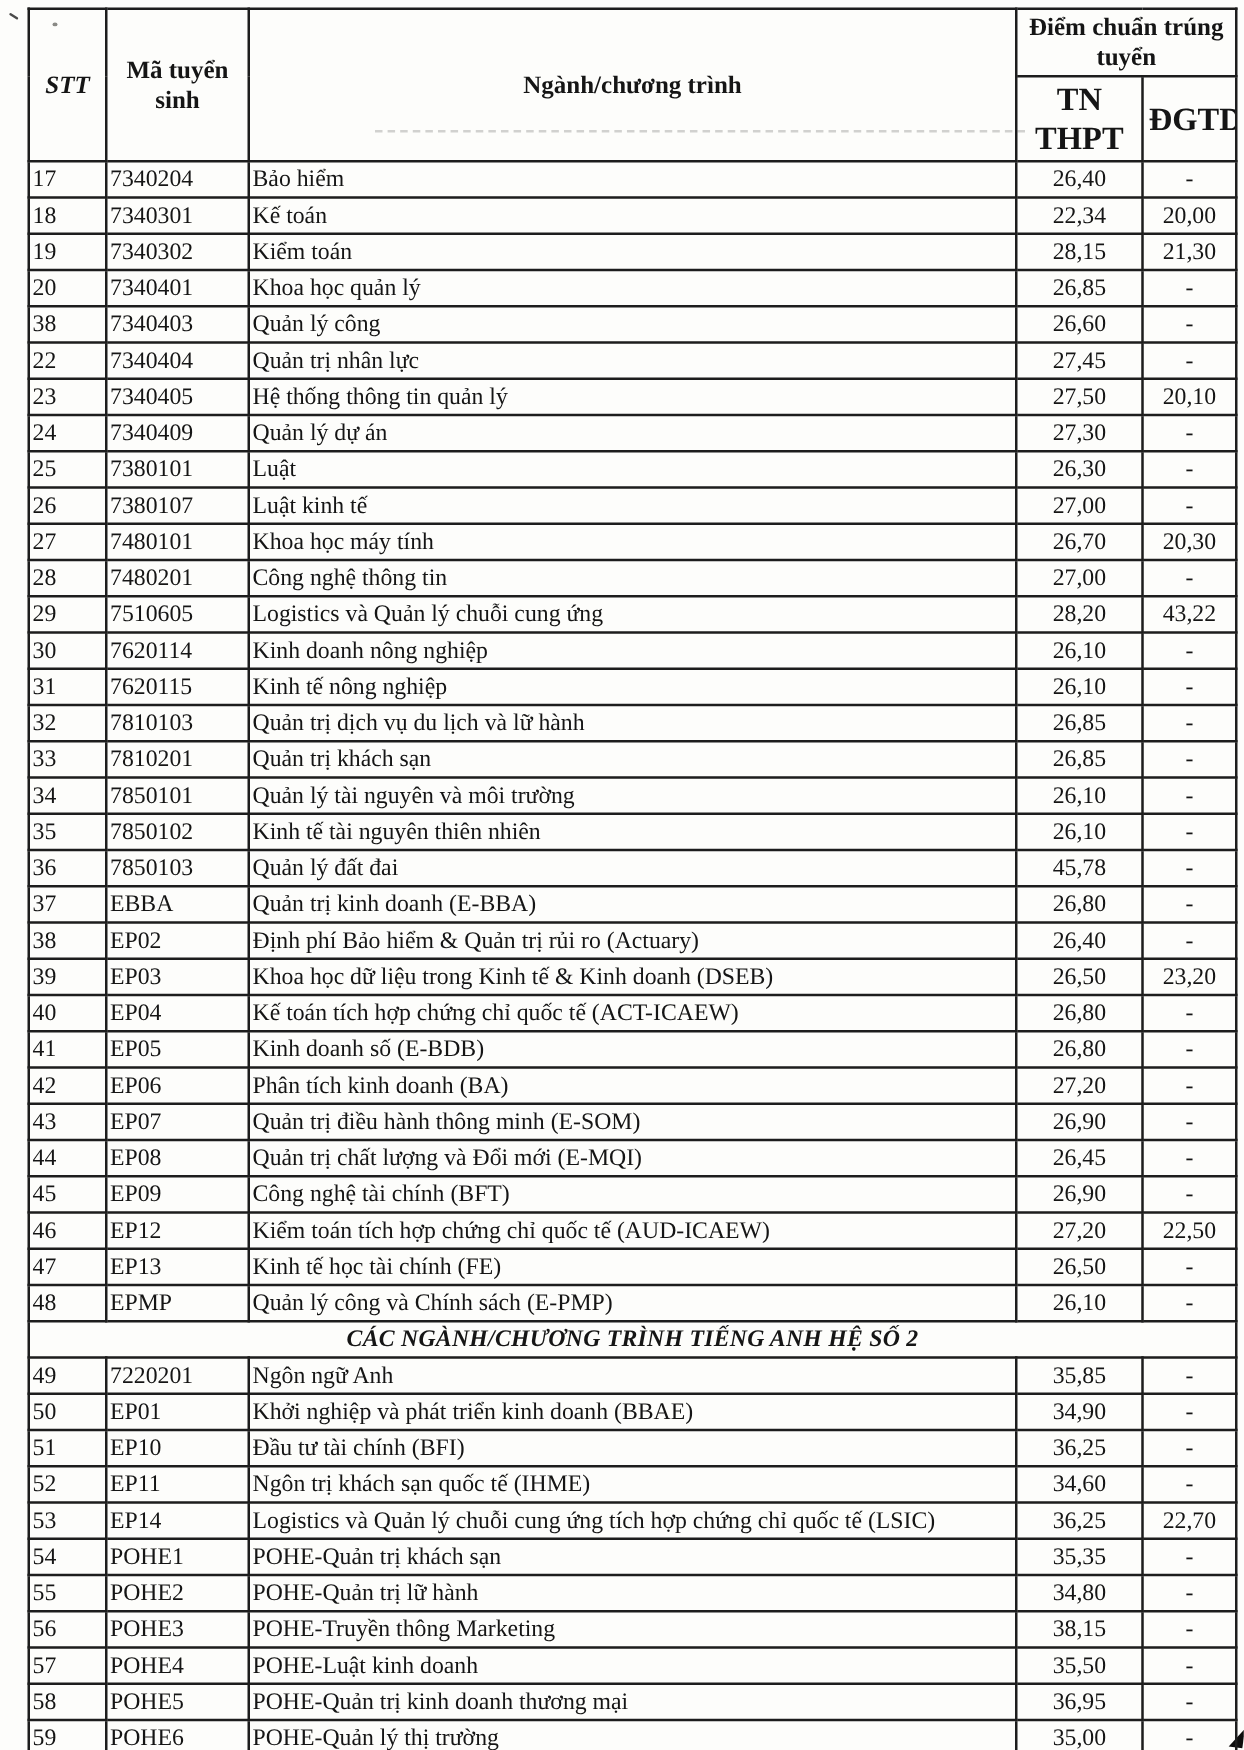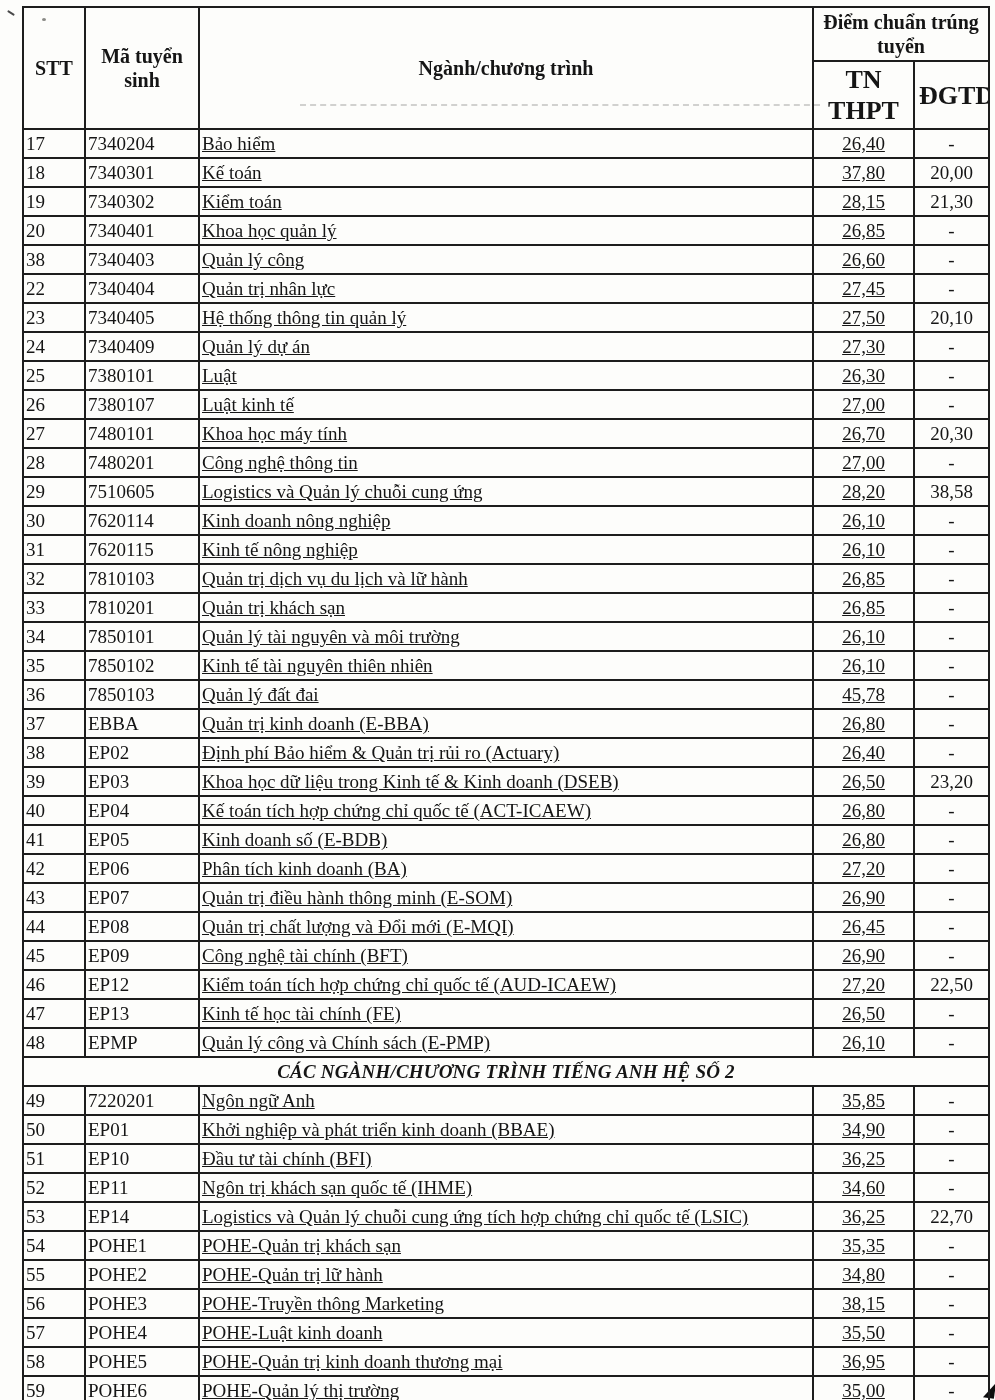--- a/index.html
+++ b/index.html
@@ -29,36 +29,36 @@
     overflow: hidden;
     box-sizing: border-box;
   }
   .score-table thead th {
     font-weight: bold;
     font-size: 20px;
     text-align: center;
     line-height: 1.2;
     padding: 2px 4px;
   }
-  th.h-stt      { font-size: 21px; }
+  th.h-stt      { font-size: 21px; font-style: italic; }
   th.h-code     { padding: 2px 26px; }
   th.h-group    { padding: 4px 18px; }
   tr.hdr-top    { height: 50px; }
   tr.hdr-sub    { height: 28px; }
   tr.hdr-sub th { font-size: 26px; }
   .score-table tbody tr { height: 29px; }
   .score-table tbody td {
     font-size: 19px;
     white-space: nowrap;
     padding: 1px 2px 0 2px;
   }
   td.c-stt     { text-align: left; font-size: 18px; }
   td.c-code    { text-align: left; }
-  td.c-program { text-align: left; padding-left: 9px; padding-right: 4px; text-decoration: underline; }
-  td.c-tn      { text-align: center; font-size: 19.5px; text-decoration: underline; }
+  td.c-program { text-align: left; padding-left: 9px; padding-right: 4px; }
+  td.c-tn      { text-align: center; font-size: 19.5px; }
   td.c-dgtd    { text-align: center; font-size: 19.5px; }
   td.section-title {
     text-align: center;
     font-weight: bold;
     font-style: italic;
     font-size: 19px;
     letter-spacing: 0.2px;
     margin-top: 24px;
   }
   
@@ -133,21 +133,21 @@
         <td class="c-stt">17</td>
         <td class="c-code">7340204</td>
         <td class="c-program">Bảo hiểm</td>
         <td class="c-tn">26,40</td>
         <td class="c-dgtd">-</td>
       </tr>
       <tr>
         <td class="c-stt">18</td>
         <td class="c-code">7340301</td>
         <td class="c-program">Kế toán</td>
-        <td class="c-tn">37,80</td>
+        <td class="c-tn">22,34</td>
         <td class="c-dgtd">20,00</td>
       </tr>
       <tr>
         <td class="c-stt">19</td>
         <td class="c-code">7340302</td>
         <td class="c-program">Kiểm toán</td>
         <td class="c-tn">28,15</td>
         <td class="c-dgtd">21,30</td>
       </tr>
       <tr>
@@ -211,21 +211,21 @@
         <td class="c-code">7480201</td>
         <td class="c-program">Công nghệ thông tin</td>
         <td class="c-tn">27,00</td>
         <td class="c-dgtd">-</td>
       </tr>
       <tr>
         <td class="c-stt">29</td>
         <td class="c-code">7510605</td>
         <td class="c-program">Logistics và Quản lý chuỗi cung ứng</td>
         <td class="c-tn">28,20</td>
-        <td class="c-dgtd">38,58</td>
+        <td class="c-dgtd">43,22</td>
       </tr>
       <tr>
         <td class="c-stt">30</td>
         <td class="c-code">7620114</td>
         <td class="c-program">Kinh doanh nông nghiệp</td>
         <td class="c-tn">26,10</td>
         <td class="c-dgtd">-</td>
       </tr>
       <tr>
         <td class="c-stt">31</td>

